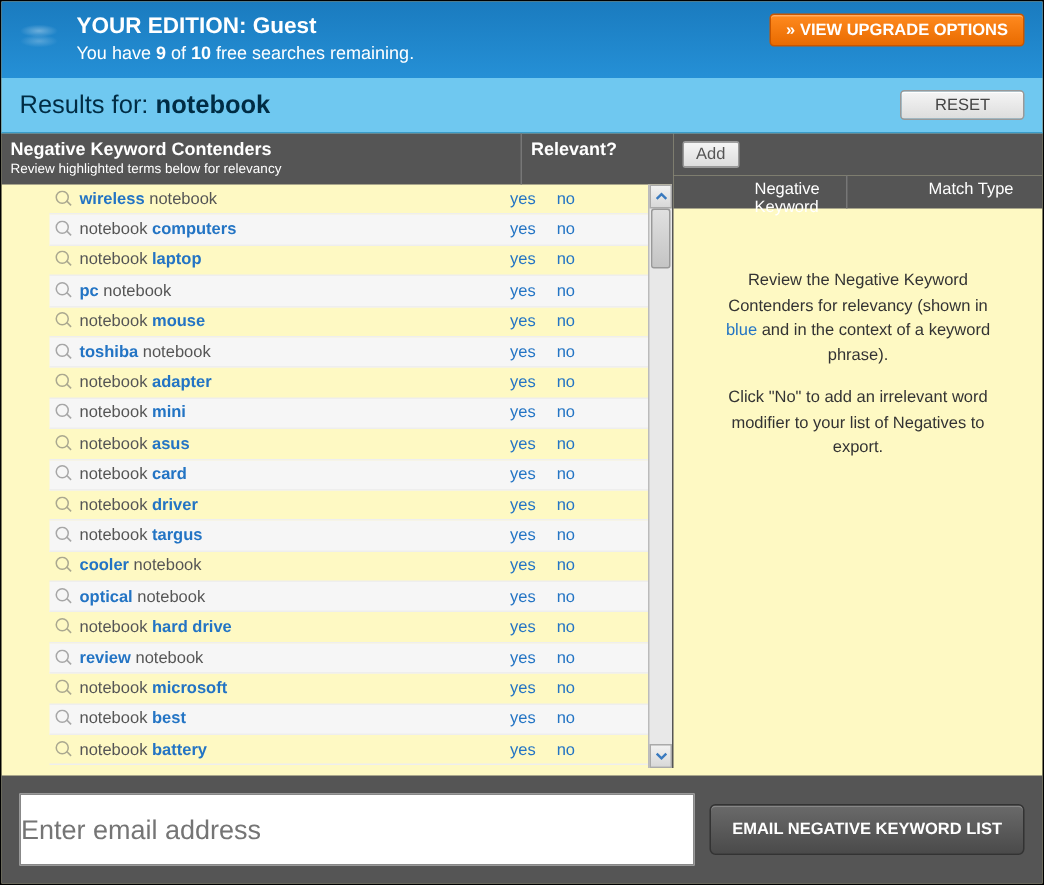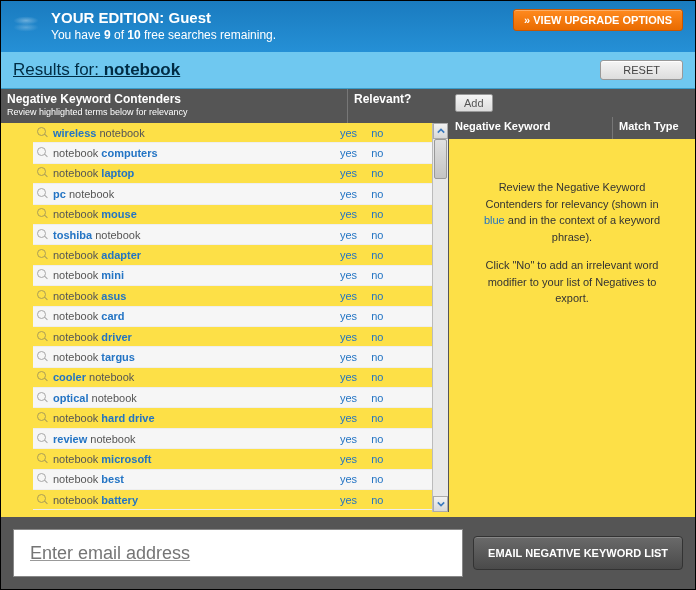--- a/index.html
+++ b/index.html
@@ -1,25 +1,25 @@
 <!DOCTYPE html>
 <html><head>
 <meta charset="utf-8">
 <style>
 * { box-sizing: border-box; margin: 0; padding: 0; }
 body { font-family: Verdana, Arial, sans-serif; font-size: 12px; background: #fff; }
-.app { width: 696px; height: 590px; border: 1px solid #000; position: relative; background: #fde047; }
+.app { width: 696px; height: 590px; border: 1px solid #000; position: relative; background: #fef9c3; }
 .header { background: linear-gradient(#1a7bbf, #2590d6); color: #fff; padding: 8px 12px 10px 50px; position: relative; }
 .header::before { content: ""; position: absolute; left: 8px; top: 6px; width: 34px; height: 34px; background: radial-gradient(ellipse 18px 6px at 50% 40%, rgba(255,255,255,.35), transparent 70%), radial-gradient(ellipse 18px 6px at 50% 60%, rgba(255,255,255,.25), transparent 70%); }
 .edition-line { font-size: 15px; font-weight: bold; }
 .sub-line { font-size: 12px; margin-top: 2px; }
 .sub-line b { font-weight: bold; }
 .upgrade-btn { position: absolute; right: 12px; top: 8px; background: linear-gradient(#ff8a1f, #e96b00); color: #fff; border: 1px solid #c85600; border-radius: 3px; padding: 4px 10px; font-size: 11px; font-weight: bold; cursor: pointer; box-shadow: inset 0 1px 0 rgba(255,255,255,.3); text-align: center; }
 .results-bar { background: #6fc8f0; padding: 8px 12px; display: flex; align-items: center; justify-content: space-between; border-bottom: 1px solid #3a9cc9; }
-.results-text { font-size: 17px; color: #002c44; text-decoration: underline; }
+.results-text { font-size: 17px; color: #002c44; }
 .results-text b { font-weight: bold; }
 .reset-btn { background: linear-gradient(#f5f5f5, #ddd); border: 1px solid #999; border-radius: 3px; padding: 3px 22px; font-size: 11px; color: #444; cursor: pointer; box-shadow: inset 0 1px 0 #fff; }
 .main { display: flex; height: 423px; }
 .left-panel { width: 448px; border-right: 1px solid #555; display: flex; flex-direction: column; }
 .th-row { background: #555; color: #fff; display: flex; height: 34px; }
 .th-contenders { flex: 1; padding: 3px 6px; font-size: 12px; font-weight: bold; border-right: 1px solid #777; }
 .th-sub { display: block; font-size: 9px; font-weight: normal; margin-top: 1px; }
 .th-relevant { width: 100px; padding: 3px 6px; font-weight: bold; font-size: 12px; }
 .rows-wrap { flex: 1; overflow: hidden; position: relative; display: flex; }
 .rows { flex: 1; overflow: hidden; }
@@ -36,28 +36,28 @@
 .scrollbar { width: 16px; background: #e8e8e8; border-left: 1px solid #bbb; display: flex; flex-direction: column; }
 .sb-btn { height: 16px; background: linear-gradient(#f2f2f2,#d8d8d8); border: 1px solid #aaa; display: flex; align-items: center; justify-content: center; cursor: pointer; }
 .sb-btn svg { width: 8px; height: 8px; }
 .sb-track { flex: 1; position: relative; }
 .sb-thumb { position: absolute; left: 1px; right: 1px; top: 0; height: 40px; background: linear-gradient(#e0e0e0,#c4c4c4); border: 1px solid #999; border-radius: 2px; }
 .right-panel { flex: 1; display: flex; flex-direction: column; }
 .add-row { padding: 5px 6px; display: flex; gap: 4px; background: #555; align-items: center; }
 .add-input { flex: 1; border: 1px solid #aaa; padding: 3px 5px; font-size: 11px; color: #888; font-style: italic; height: 22px; }
 .add-btn { background: linear-gradient(#f5f5f5,#ddd); border: 1px solid #999; border-radius: 2px; padding: 2px 8px; font-size: 11px; color: #555; cursor: pointer; }
 .right-th { background: #555; color: #fff; display: flex; height: 22px; }
-.right-th > div { padding: 3px 6px; font-size: 11px; font-weight: bold; }
+.right-th > div { padding: 3px 6px; font-size: 11px; font-weight: normal; margin-left: 48px; }
 .right-th-nk { flex: 1; border-right: 1px solid #777; }
 .right-th-mt { width: 82px; }
 .right-body { flex: 1; padding: 40px 30px 14px; text-align: center; color: #333; font-size: 11px; line-height: 1.5; }
 .right-body p { margin-bottom: 12px; }
 .right-body .blue { color: #2374c4; }
 .footer { position: absolute; left: 0; right: 0; bottom: 0; background: #555; padding: 12px; display: flex; gap: 10px; align-items: center; }
-.email-input { flex: 1; border: 1px solid #888; padding: 14px 16px; font-size: 18px; color: #999; height: 48px; text-decoration: underline; }
+.email-input { flex: 1; border: 1px solid #888; padding: 14px 0; font-size: 18px; color: #999; height: 48px; }
 .email-btn { background: linear-gradient(#6a6a6a,#4a4a4a); color: #fff; border: 1px solid #333; border-radius: 4px; padding: 10px 14px; font-size: 11px; font-weight: bold; cursor: pointer; box-shadow: inset 0 1px 0 rgba(255,255,255,.2); }
 </style>
 </head>
 <body>
 
 <div class="app">
 
   <div class="header">
     <div class="edition-line">
       <span>YOUR EDITION: </span><span>Guest</span>

